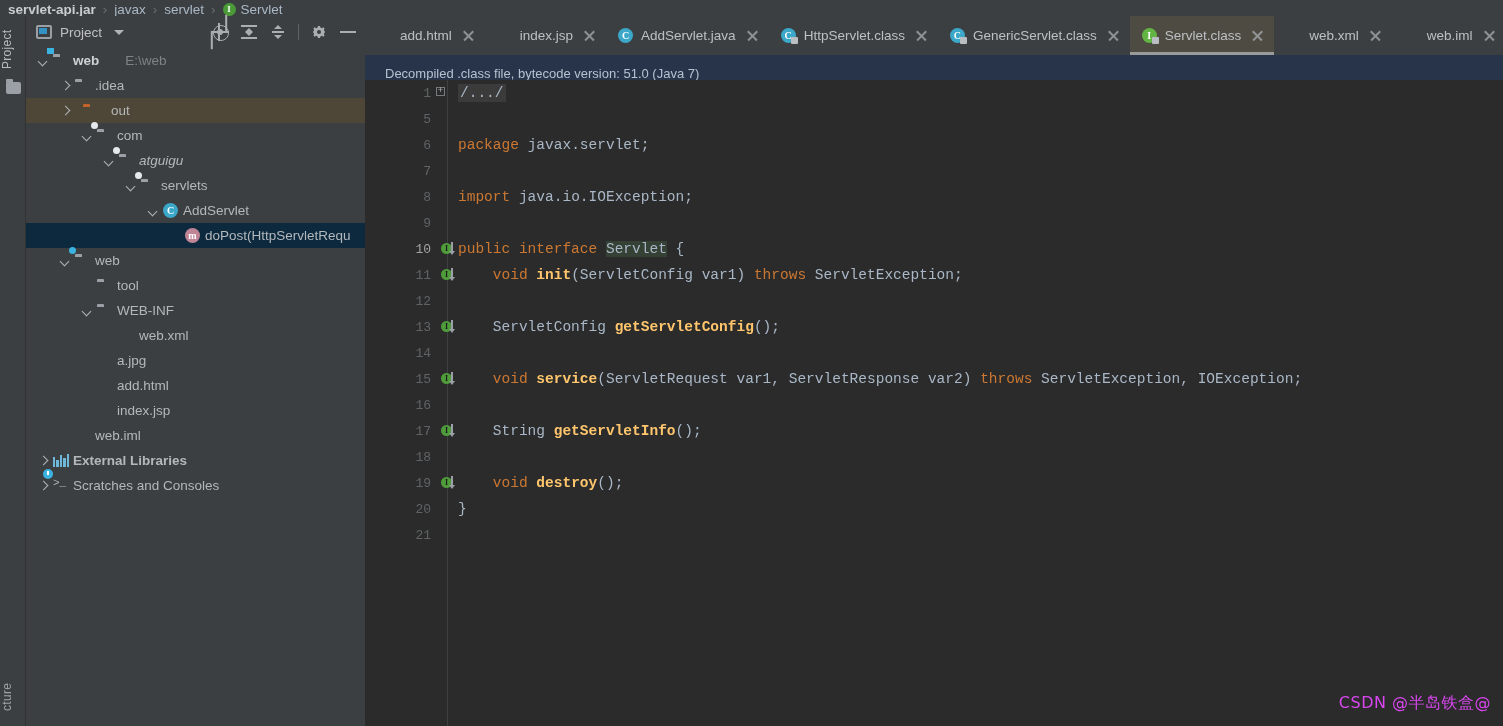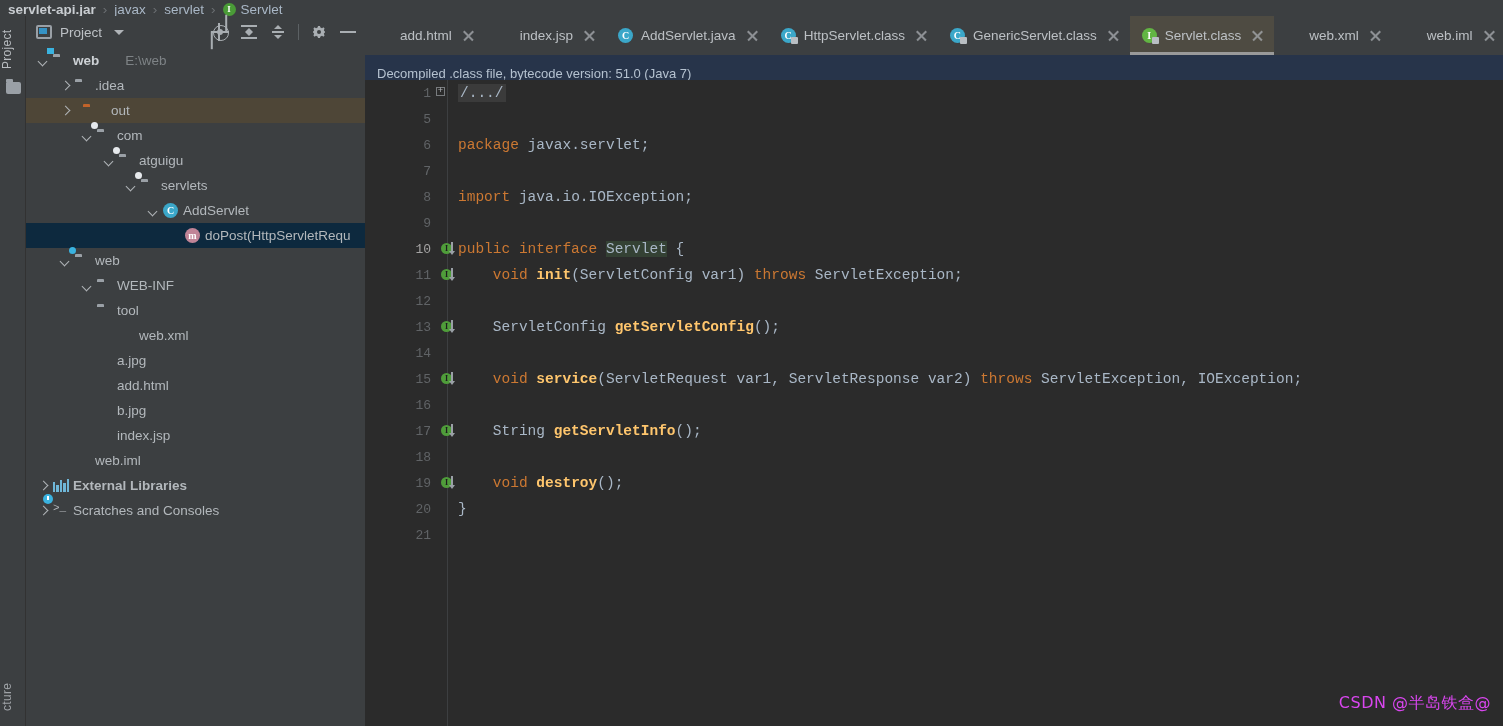--- a/index.html
+++ b/index.html
@@ -255,21 +255,21 @@
   }
   .etab .xbtn:before, .etab .xbtn:after {
     content: ""; position: absolute; left: 0; top: 6px;
     width: 13px; height: 1.5px; background: #a8acb0;
   }
   .etab .xbtn:before { transform: rotate(45deg); }
   .etab .xbtn:after  { transform: rotate(-45deg); }
 
   .notice-bar {
     height: 37px; background: #27344a; border-bottom: 1px solid #4d5b72;
-    display: flex; align-items: center; padding-left: 12px;
+    display: flex; align-items: center; padding-left: 20px;
     font-size: 13px; color: #b5c2d0;
   }
 
   .code-wrap {
     position: absolute; left: 0; right: 0; top: 64px; bottom: 0;
     background: #2b2b2b; display: flex; overflow: hidden;
   }
   .gutter {
     width: 70px; flex-shrink: 0; position: relative;
     font-family: "Liberation Mono", monospace; font-size: 13px;
@@ -395,21 +395,21 @@
         <div class="trow sel-olive" style="padding-left: 33px; gap: 8px;">
           <span class="t-arrow right"></span>
           <span class="fi"><span class="fi fi-folder fc-orange"></span></span>
           <span class="t-name">out</span>
         </div>
         <div class="trow" style="padding-left: 55px;">
           <span class="t-arrow down"></span>
           <span class="fi"><span class="fi fi-folder fc-grey"><i class="badge badge-dotw"></i></span></span>
           <span class="t-name">com</span>
         </div>
-        <div class="trow" style="padding-left: 77px;">
+        <div class="trow" style="padding-left: 77px; font-style: italic;">
           <span class="t-arrow down"></span>
           <span class="fi"><span class="fi fi-folder fc-grey"><i class="badge badge-dotw"></i></span></span>
           <span class="t-name">atguigu</span>
         </div>
         <div class="trow" style="padding-left: 99px;">
           <span class="t-arrow down"></span>
           <span class="fi"><span class="fi fi-folder fc-grey"><i class="badge badge-dotw"></i></span></span>
           <span class="t-name">servlets</span>
         </div>
         <div class="trow" style="padding-left: 121px;">
@@ -425,48 +425,43 @@
             <span class="ico-circ ic-method">m</span>
           </span>
           <span class="t-name">doPost(HttpServletRequ</span>
         </div>
         <div class="trow" style="padding-left: 33px;">
           <span class="t-arrow down"></span>
           <span class="fi"><span class="fi fi-folder fc-grey"><i class="badge badge-dotc"></i></span></span>
           <span class="t-name">web</span>
         </div>
         <div class="trow" style="padding-left: 55px;">
+          <span class="t-arrow"></span>
+          <span class="fi"><span class="fi fi-folder fc-grey"></span></span>
+          <span class="t-name">tool</span>
+        </div>
+        <div class="trow" style="padding-left: 55px;">
           <span class="t-arrow down"></span>
           <span class="fi"><span class="fi fi-folder fc-grey"></span></span>
           <span class="t-name">WEB-INF</span>
-        </div>
-        <div class="trow" style="padding-left: 55px;">
-          <span class="t-arrow"></span>
-          <span class="fi"><span class="fi fi-folder fc-grey"></span></span>
-          <span class="t-name">tool</span>
         </div>
         <div class="trow" style="padding-left: 77px;">
           <span class="t-arrow"></span>
           <span class="fi"><span class="fi-doc"><i class="doc-tag tag-xml">&lt;</i><i class="xml-globe"></i></span></span>
           <span class="t-name">web.xml</span>
         </div>
         <div class="trow" style="padding-left: 55px;">
           <span class="t-arrow"></span>
           <span class="fi"><span class="fi-doc"><i class="img-thumb"></i></span></span>
           <span class="t-name">a.jpg</span>
         </div>
         <div class="trow" style="padding-left: 55px;">
           <span class="t-arrow"></span>
           <span class="fi"><span class="fi-doc"><i class="doc-tag tag-h">H</i></span></span>
           <span class="t-name">add.html</span>
-        </div>
-        <div class="trow" style="padding-left: 55px;">
-          <span class="t-arrow"></span>
-          <span class="fi"><span class="fi-doc"><i class="img-thumb"></i></span></span>
-          <span class="t-name">b.jpg</span>
         </div>
         <div class="trow" style="padding-left: 55px;">
           <span class="t-arrow"></span>
           <span class="fi"><span class="fi-doc"><i class="doc-tag tag-jsp">JSP</i></span></span>
           <span class="t-name">index.jsp</span>
         </div>
         <div class="trow" style="padding-left: 33px;">
           <span class="t-arrow"></span>
           <span class="fi"><span class="fi-doc lightdoc"><i class="iml-sq"></i></span></span>
           <span class="t-name">web.iml</span>

